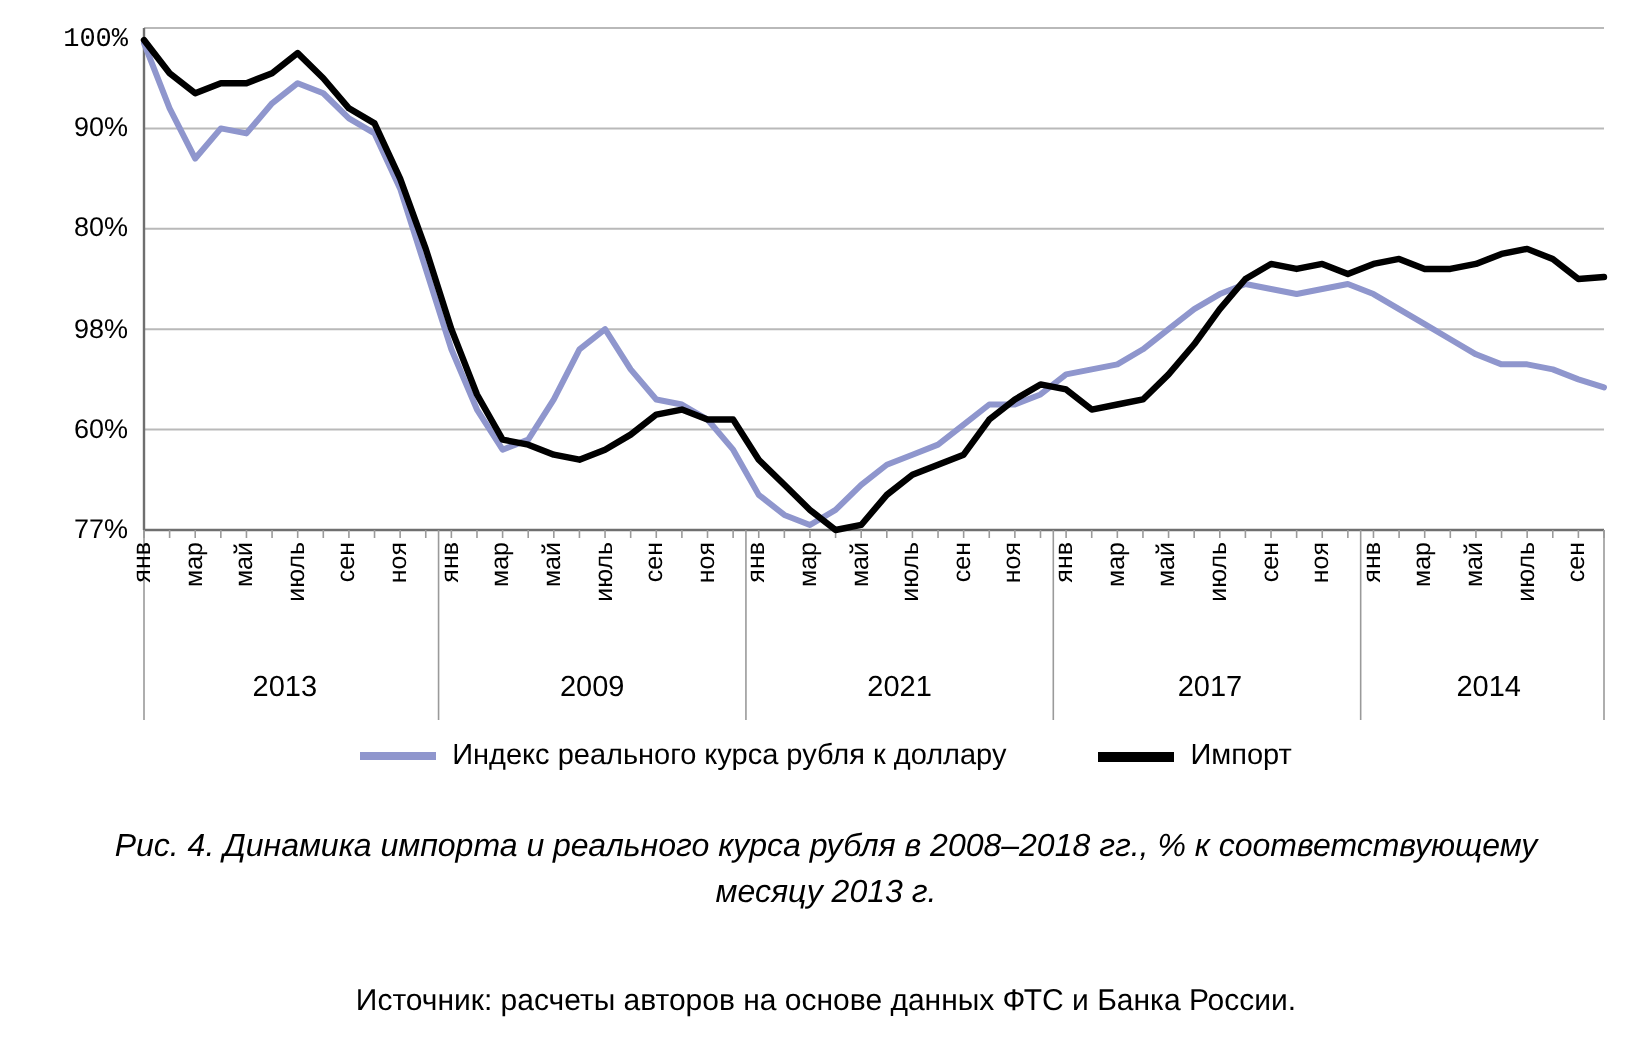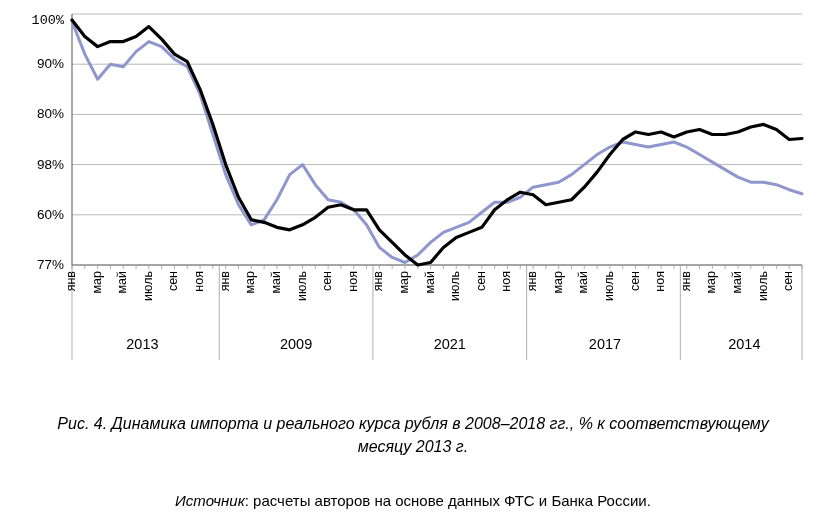--- a/index.html
+++ b/index.html
@@ -77,21 +77,21 @@
     font-family: "Liberation Sans", sans-serif;
   }
   #source {
     position: absolute;
     left: 40px; top: 492px;
     width: 746px;
     text-align: center;
     font-size: 15px;
     color: #000;
   }
-  #source .src-label { font-style: italic; }
+  #source .src-label { }
 </style>
 </head>
 <body>
 
 <div id="page">
 
   <div id="chart-wrap">
     <svg id="plot-svg" width="826" height="360">
 
     <line x1="72" y1="265" x2="802" y2="265" stroke="#b9b9b9" stroke-width="1"></line>
@@ -206,20 +206,30 @@
       <div class="xtick" style="left: 730.965px; top: 271px;">май</div>
       <div class="xtick" style="left: 756.579px; top: 271px;">июль</div>
       <div class="xtick" style="left: 782.193px; top: 271px;">сен</div>
       <div class="yearlabel" style="left: 112.439px; top: 337px; width: 60px;">2013</div>
       <div class="yearlabel" style="left: 266.123px; top: 337px; width: 60px;">2009</div>
       <div class="yearlabel" style="left: 419.807px; top: 337px; width: 60px;">2021</div>
       <div class="yearlabel" style="left: 575px; top: 337px; width: 60px;">2017</div>
       <div class="yearlabel" style="left: 714.368px; top: 337px; width: 60px;">2014</div>
     </div>
 
+  <div id="legend">
+    <div class="legend-item">
+      <span class="legend-swatch" style="background: rgb(143, 150, 205);"></span>
+      <span>Индекс реального курса рубля к доллару</span>
+    </div>
+    <div class="legend-item">
+      <span class="legend-swatch thick" style="background: rgb(0, 0, 0);"></span>
+      <span>Импорт</span>
+    </div>
+  </div>
 
   <div id="caption">Рис. 4. Динамика импорта и реального курса рубля в 2008–2018 гг., % к соответствующему месяцу 2013 г.</div>
 
   <div id="source">
     <span class="src-label">Источник</span><span>: расчеты авторов на основе данных ФТС и Банка России.</span>
   </div>
 
 </div>
 
 </body></html>

